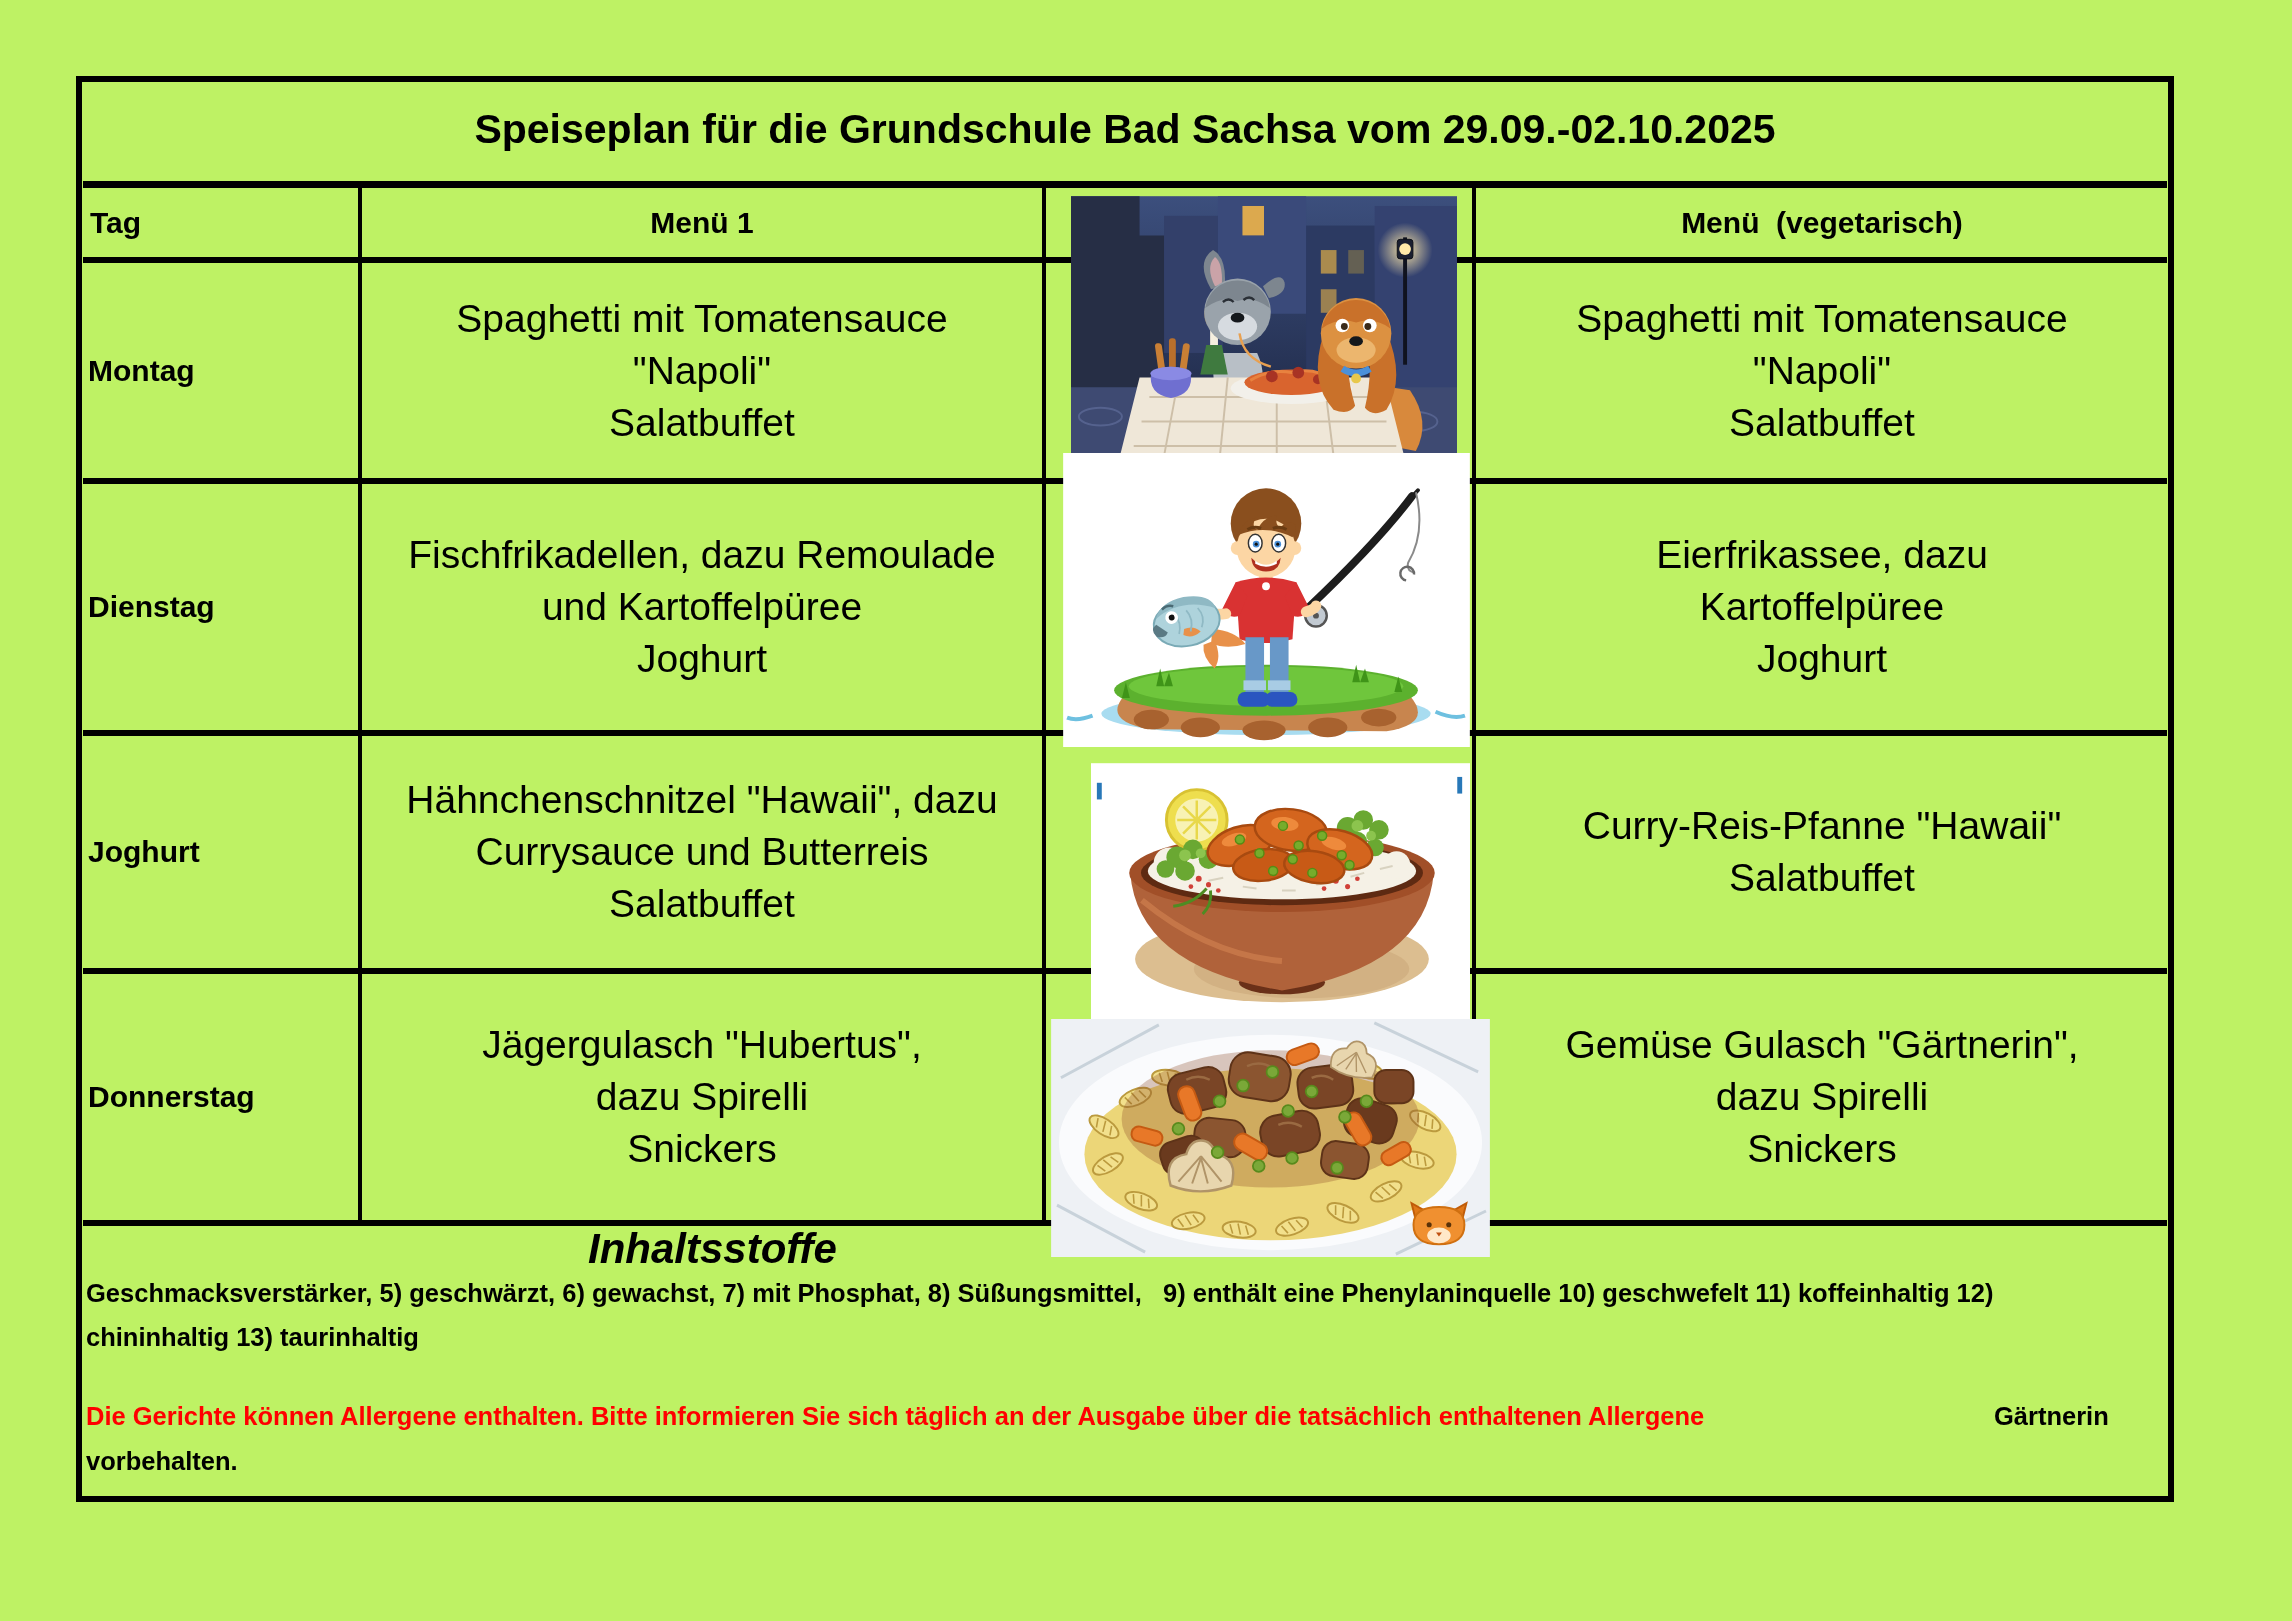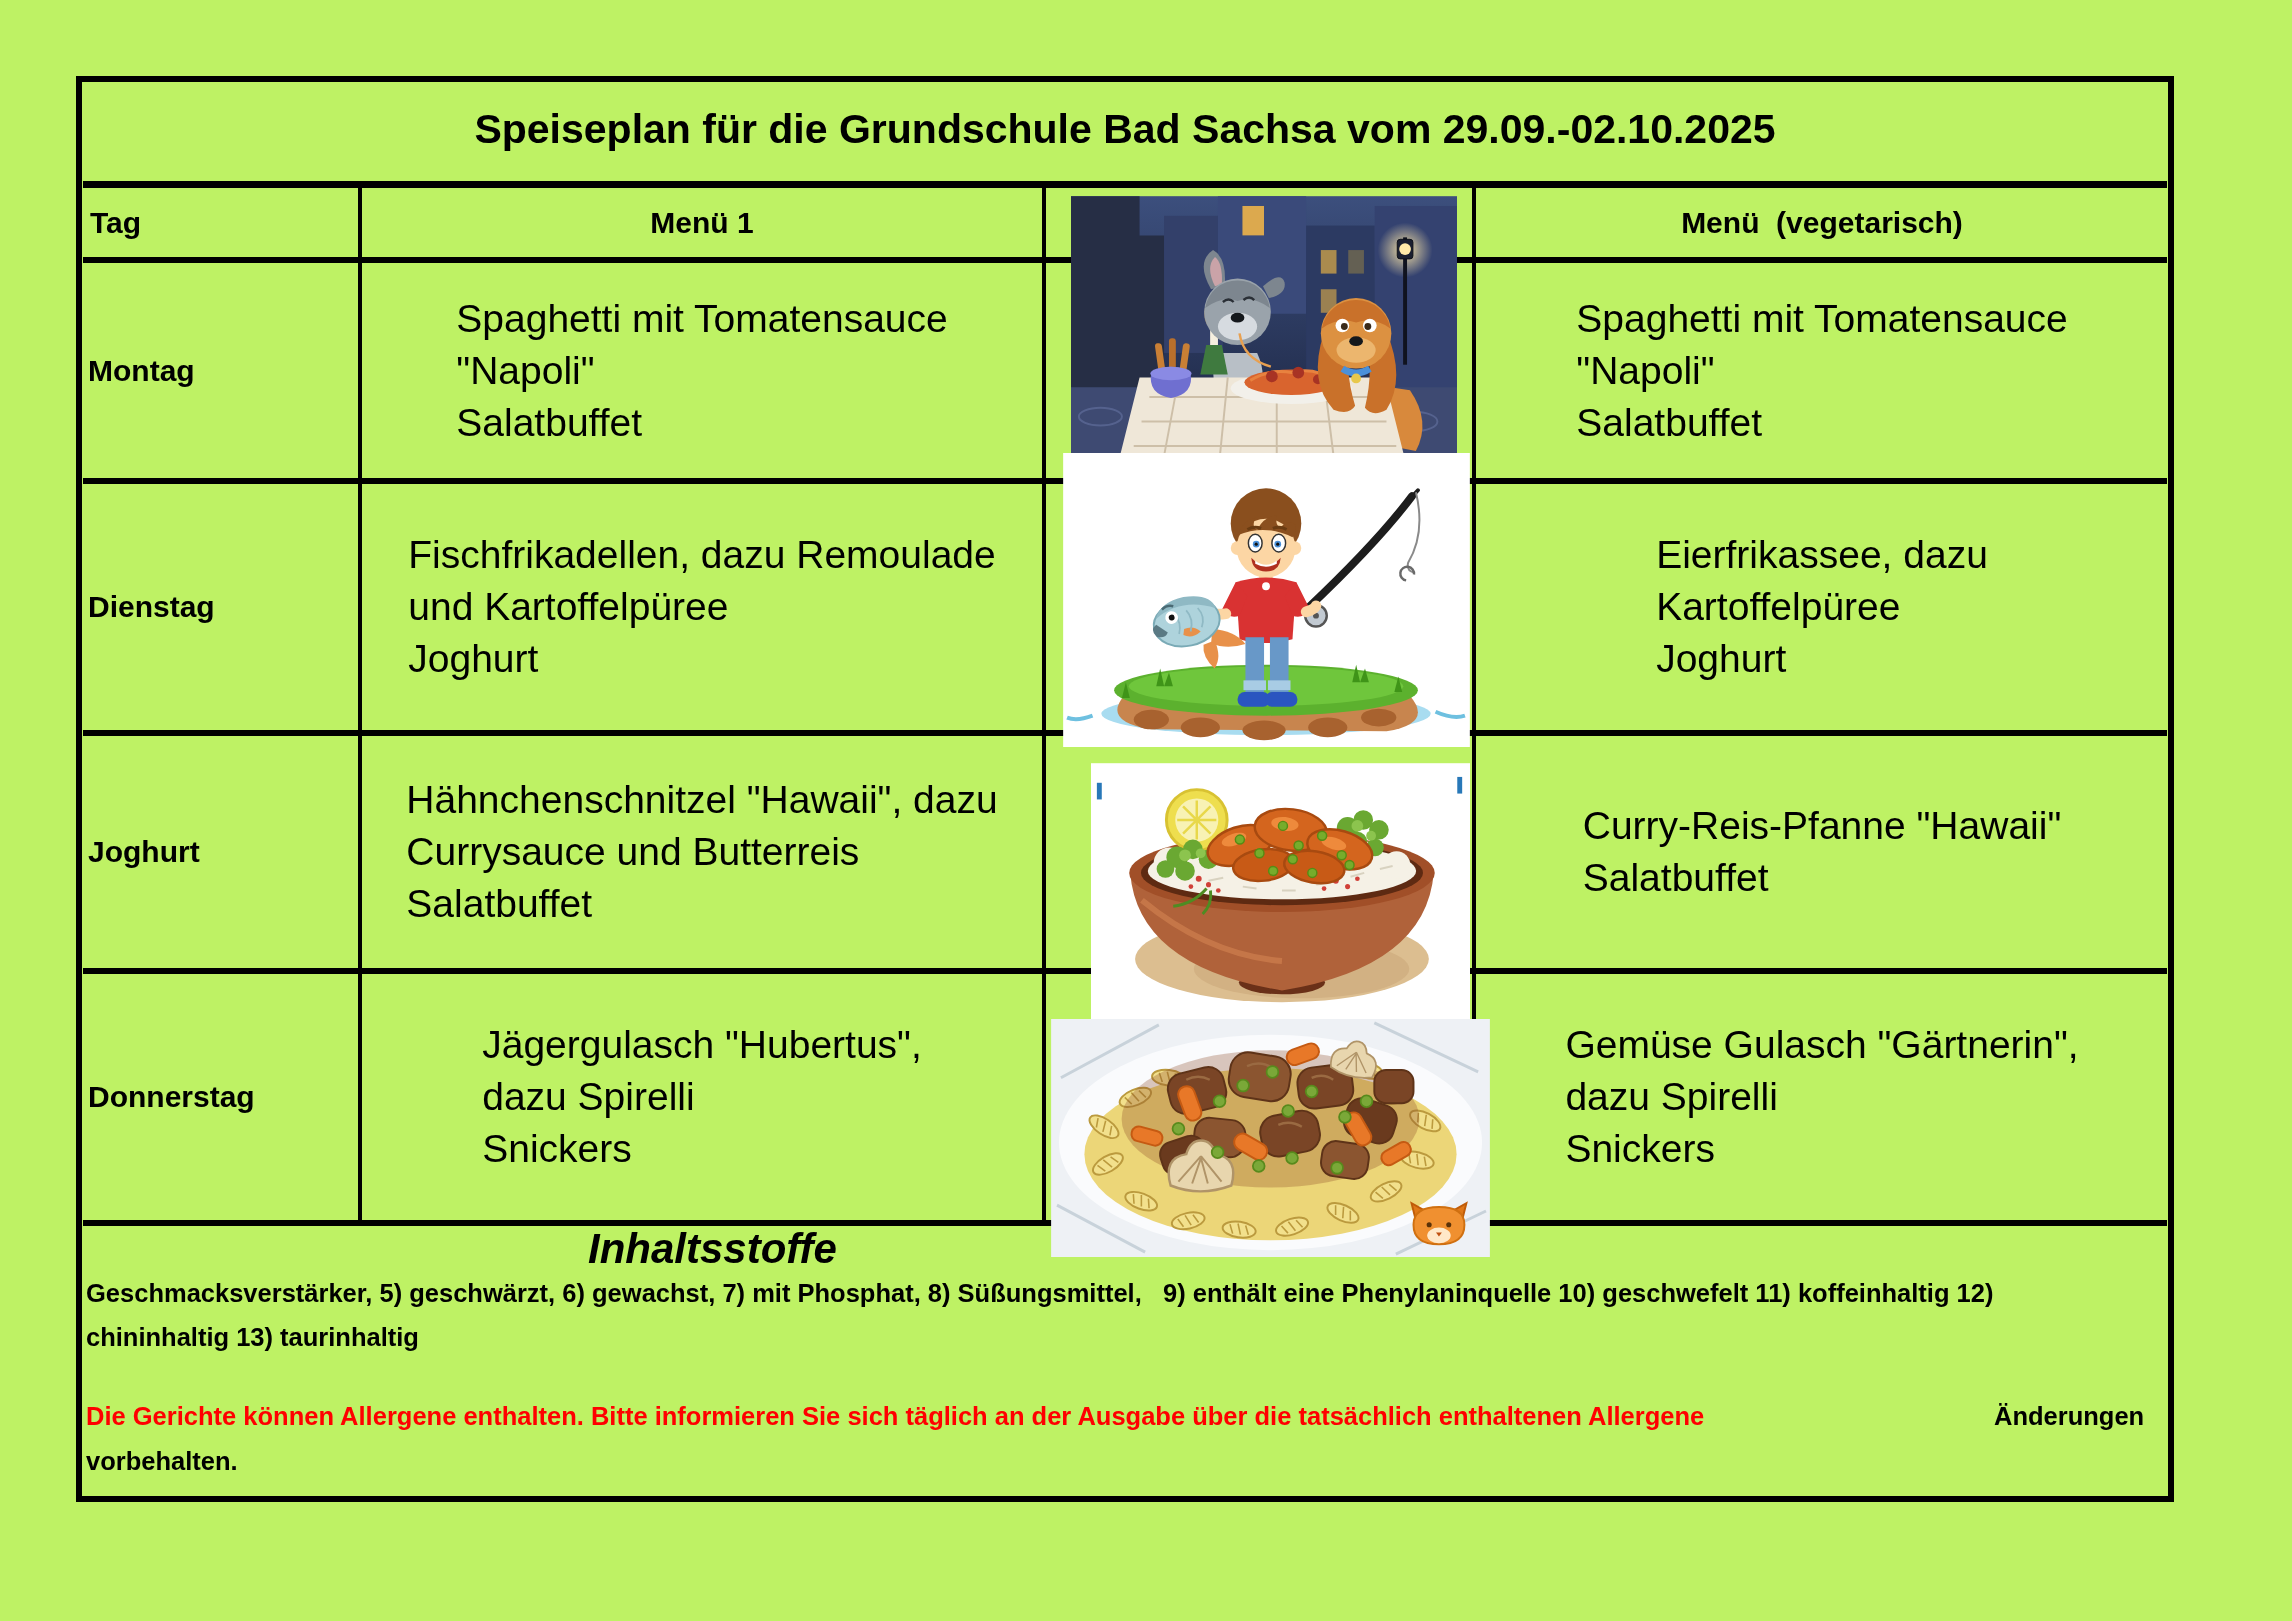--- a/index.html
+++ b/index.html
@@ -10,21 +10,21 @@
   .hline{position:absolute;left:83px;width:2084px;height:6.9px;background:#000;z-index:1;}
   .vline{position:absolute;top:188px;height:1032px;width:3.9px;background:#000;z-index:1;}
   .title{position:absolute;left:83px;top:78px;width:2084px;height:103px;display:flex;
          align-items:center;justify-content:center;font-size:41px;font-weight:bold;z-index:3;}
   .hdr{position:absolute;top:188px;height:69px;display:flex;align-items:center;
        font-size:30px;font-weight:bold;z-index:3;white-space:pre;}
   .hdr.center{justify-content:center;}
   .day{position:absolute;left:88px;width:265px;display:flex;align-items:center;
        font-size:30px;font-weight:bold;z-index:3;}
   .menu{position:absolute;display:flex;flex-direction:column;justify-content:center;align-items:center;
-        text-align:left;font-size:39px;line-height:52px;white-space:pre-line;z-index:3;}
+        text-align:center;font-size:39px;line-height:52px;white-space:pre-line;z-index:3;}
   .m1{left:362px;width:680px;}
   .mv{left:1476px;width:692px;}
   .cell-img{position:absolute;z-index:2;}
   .cell-img svg{display:block;width:100%;height:100%;}
   .foot-head{position:absolute;left:588px;top:1225px;width:487px;
              font-size:42px;font-weight:bold;z-index:3;font-style:italic;}
   .ingredients{position:absolute;left:86px;top:1271px;width:2084px;font-size:25.5px;
                font-weight:bold;line-height:44px;z-index:3;}
   .ingredients div{white-space:pre;}
   .allergen{position:absolute;left:86px;top:1402px;font-size:25.5px;font-weight:bold;z-index:6;white-space:pre;}
@@ -459,18 +459,18 @@
       </g>
     </svg>
   </div>
 
   <div class="foot-head">Inhaltsstoffe</div>
   <div class="ingredients">
     <div>Geschmacksverstärker, 5) geschwärzt, 6) gewachst, 7) mit Phosphat, 8) Süßungsmittel,   9) enthält eine Phenylaninquelle 10) geschwefelt 11) koffeinhaltig 12)</div>
     <div>chininhaltig 13) taurinhaltig</div>
   </div>
   <div class="allergen" id="allergen-notice" style="color: rgb(255, 0, 0);">Die Gerichte können Allergene enthalten. Bitte informieren Sie sich täglich an der Ausgabe über die tatsächlich enthaltenen Allergene</div>
-  <div class="changes">Änderungen</div>
+  <div class="changes">Gärtnerin</div>
   <div class="changes2">vorbehalten.</div>
 
   <div class="frame"></div>
 </div>
 
 
 </body></html>

